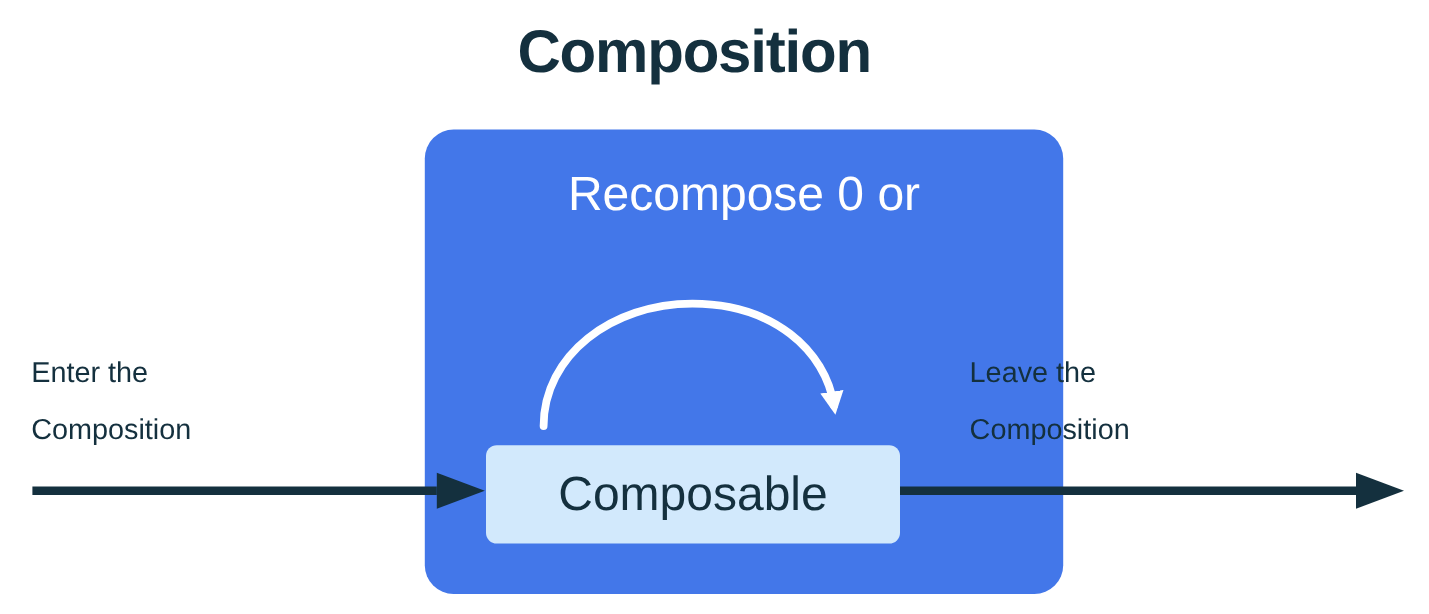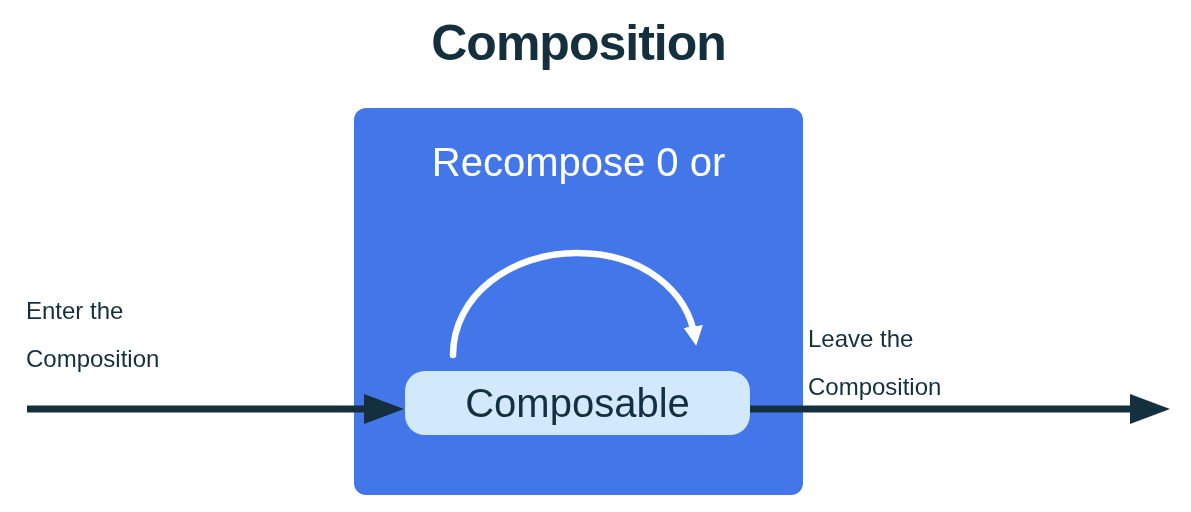--- a/index.html
+++ b/index.html
@@ -22,23 +22,23 @@
   .title{
     position:absolute;
     left:354px;top:14px;width:449px;
     text-align:center;
     font-size:50px;font-weight:bold;
     letter-spacing:-1px;
     color:var(--ink);
   }
   .outer-box{
     position:absolute;
-    left:354px;top:108px;width:449px;height:387px;
+    left:354px;top:108px;width:532px;height:387px;
     background:var(--box-blue);
-    border-radius:12px;
+    border-radius:24px;
     z-index:1;
   }
   .recompose-label{
     position:absolute;
     left:0;top:31px;width:100%;
     text-align:center;
     color:#fff;
     font-size:40px;line-height:47px;
     z-index:2;
   }
@@ -58,41 +58,41 @@
   .flow-svg{
     position:absolute;
     left:0;top:0;width:1191px;height:512px;
     z-index:2;
     pointer-events:none;
   }
   .flow-line{stroke:var(--ink);stroke-width:7;fill:none;}
   .flow-head{fill:var(--ink);stroke:none;}
   .composable-box{
     position:absolute;
-    left:405px;top:371px;width:345px;height:64px;
+    left:405px;top:371px;width:345px;height:82px;
     background:var(--composable-bg);
-    border-radius:20px;
+    border-radius:9px;
     z-index:3;
     display:flex;align-items:center;justify-content:center;
   }
   .composable-box .label{
     font-size:40px;
     color:var(--ink);
   }
   .side-label{
     position:absolute;
     top:287px;width:320px;
     text-align:left;
     color:var(--ink);
     font-size:24px;line-height:48px;
     z-index:2;
   }
   .side-label .line{display:block;}
   .side-label.left{left:26px;}
-  .side-label.right{left:808px;margin-top:28px;}
+  .side-label.right{left:808px;}
 </style>
 </head>
 <body>
 
 <div class="canvas">
 
   <div class="title">Composition</div>
 
   <div class="outer-box">
     <div class="recompose-label">

